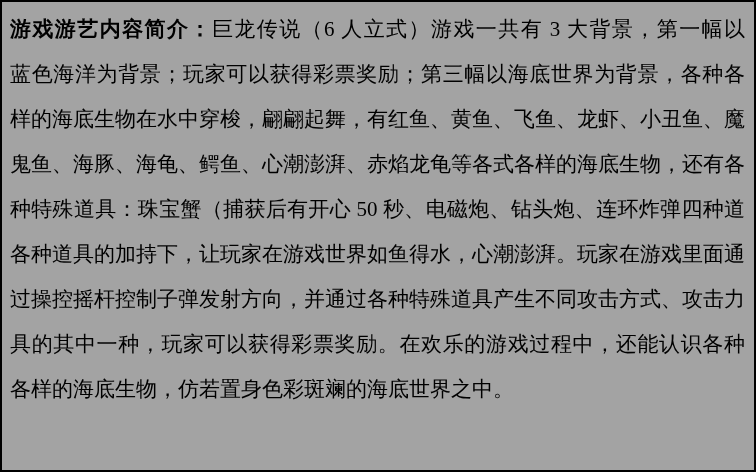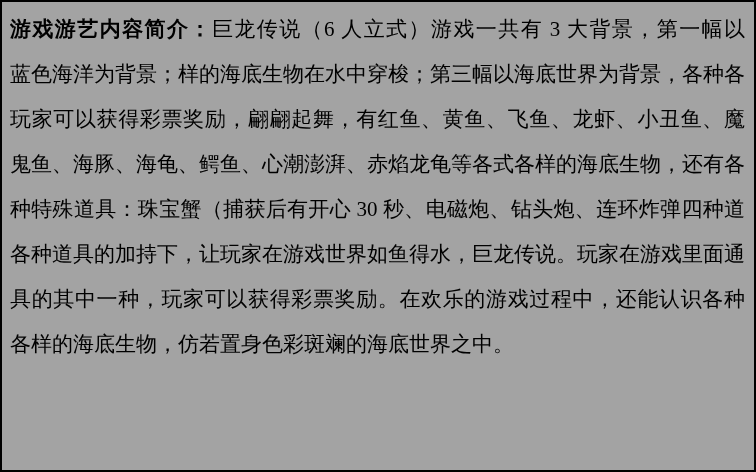--- a/index.html
+++ b/index.html
@@ -43,21 +43,22 @@
   }
 </style>
 </head>
 <body>
 
 <div class="page">
   <div class="paragraph">
     <div class="line">
       <span class="heading-run">游戏游艺内容简介：</span><span>巨龙传说（6 人立式）游戏一共有 3 大背景，第一幅以</span>
     </div>
-    <div class="line">蓝色海洋为背景；样的海底生物在水中穿梭；第三幅以海底世界为背景，各种各</div>
-    <div class="line">玩家可以获得彩票奖励，翩翩起舞，有红鱼、黄鱼、飞鱼、龙虾、小丑鱼、魔</div>
+    <div class="line">蓝色海洋为背景；玩家可以获得彩票奖励；第三幅以海底世界为背景，各种各</div>
+    <div class="line">样的海底生物在水中穿梭，翩翩起舞，有红鱼、黄鱼、飞鱼、龙虾、小丑鱼、魔</div>
     <div class="line">鬼鱼、海豚、海龟、鳄鱼、心潮澎湃、赤焰龙龟等各式各样的海底生物，还有各</div>
-    <div class="line">种特殊道具：珠宝蟹（捕获后有开心 30 秒、电磁炮、钻头炮、连环炸弹四种道</div>
-    <div class="line">各种道具的加持下，让玩家在游戏世界如鱼得水，巨龙传说。玩家在游戏里面通</div>
+    <div class="line">种特殊道具：珠宝蟹（捕获后有开心 50 秒、电磁炮、钻头炮、连环炸弹四种道</div>
+    <div class="line">各种道具的加持下，让玩家在游戏世界如鱼得水，心潮澎湃。玩家在游戏里面通</div>
+    <div class="line">过操控摇杆控制子弹发射方向，并通过各种特殊道具产生不同攻击方式、攻击力</div>
     <div class="line">具的其中一种，玩家可以获得彩票奖励。在欢乐的游戏过程中，还能认识各种</div>
     <div class="line last">各样的海底生物，仿若置身色彩斑斓的海底世界之中。</div>
   </div>
 </div>
 
 </body></html>

